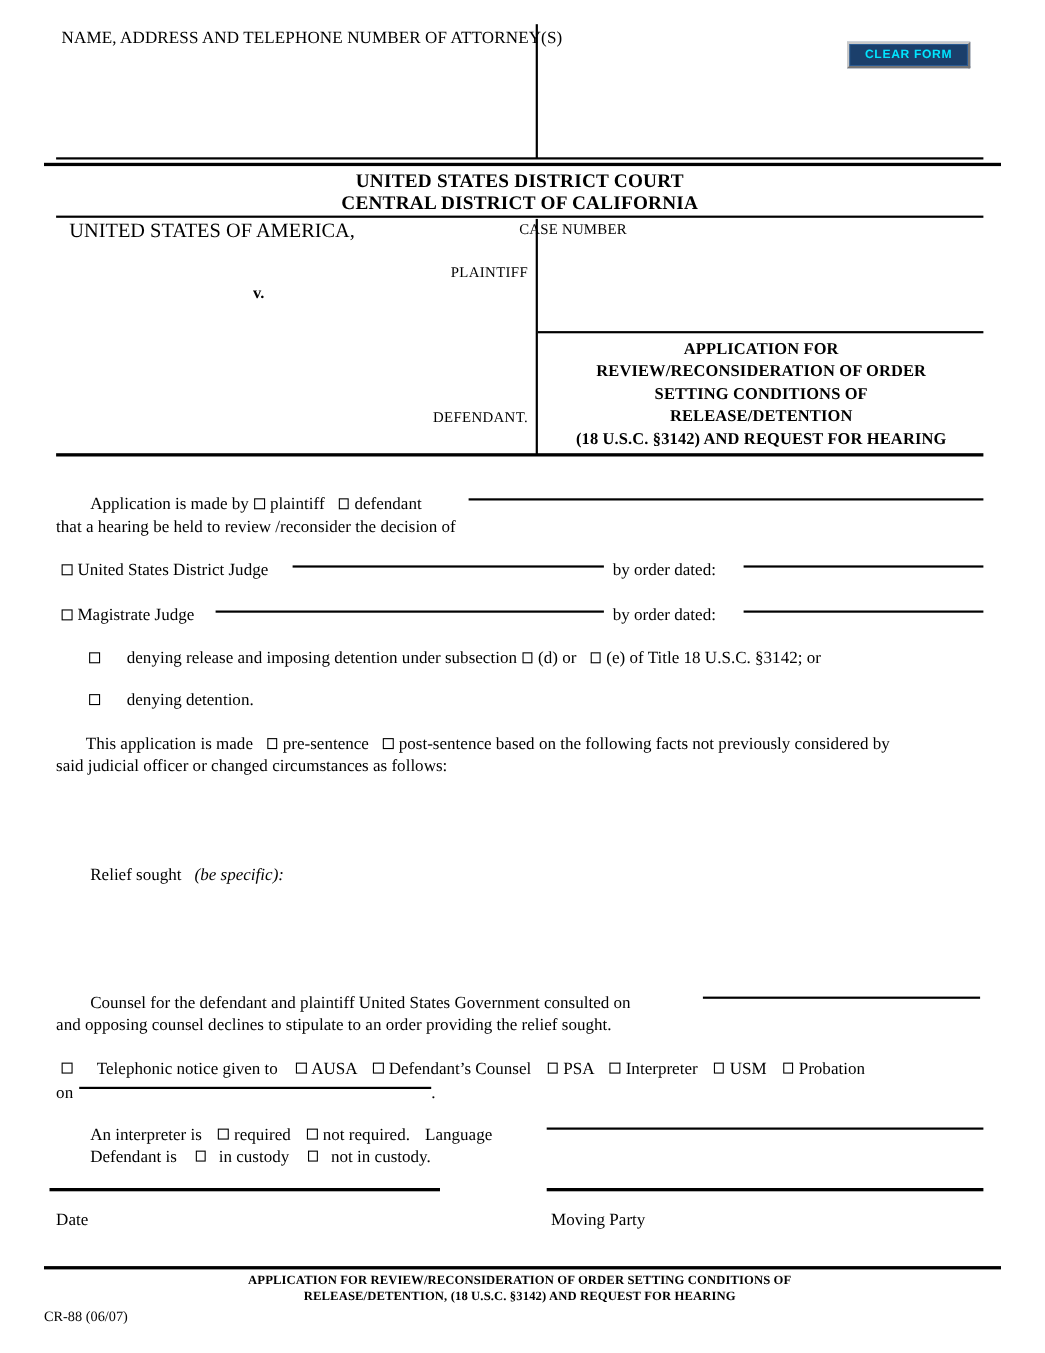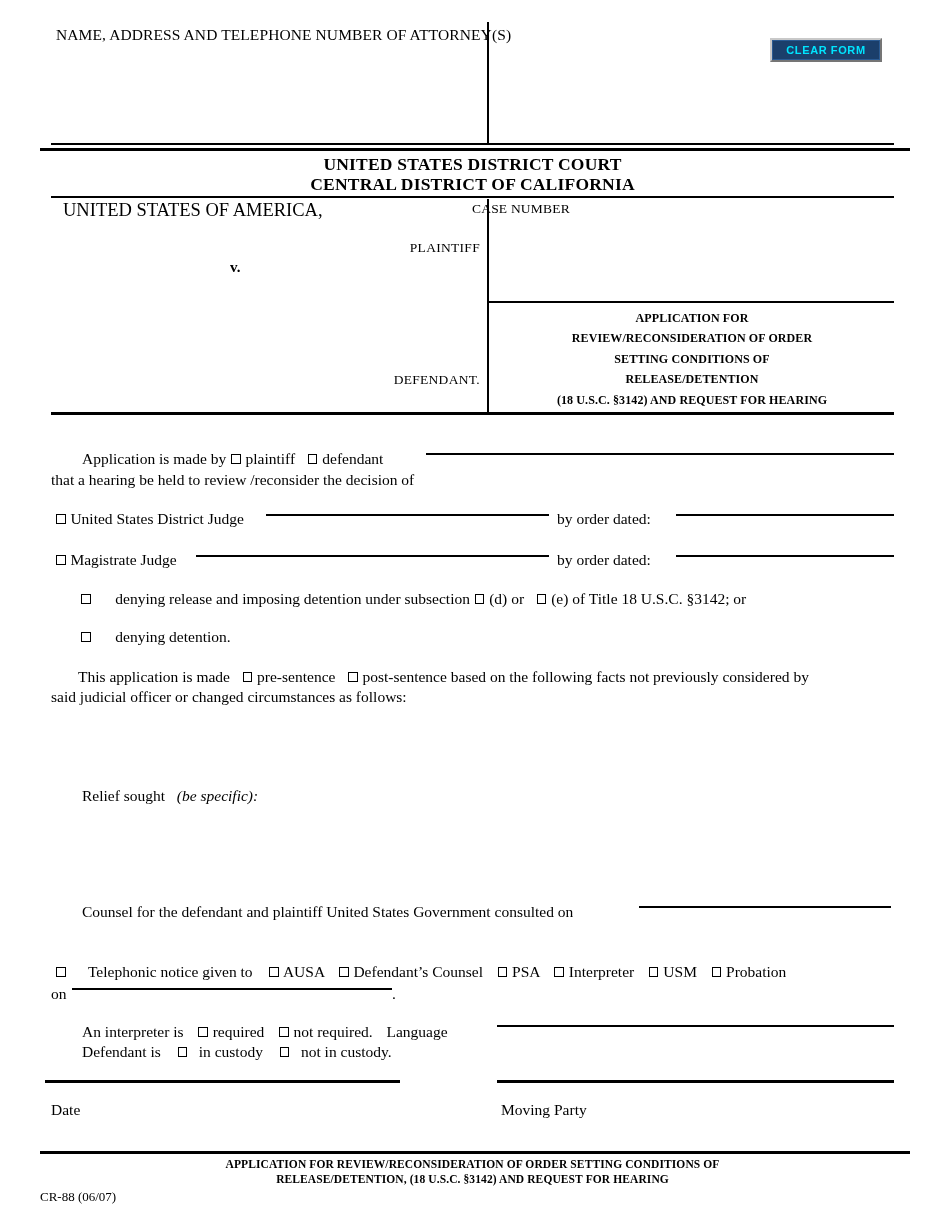--- a/index.html
+++ b/index.html
@@ -146,21 +146,21 @@
     font-size: 14px;
     min-height: 14px;
   }
   .app-title {
     position: absolute;
     left: 492px;
     top: 308px;
     width: 400px;
     text-align: center;
     font-weight: bold;
-    font-size: 12px;
+    font-size: 15px;
     line-height: 20.4px;
     letter-spacing: 0.1px;
   }
 
   
   .body-text {
     font-size: 15.5px;
     line-height: 20px;
   }
   .abs { position: absolute; margin-top: 12px; }
@@ -315,20 +315,21 @@
   <div class="abs body-text nowrap" style="left:82px; top:774px;">
     <span>Relief sought</span>
     <span style="display:inline-block;width:4px;"></span>
     <span style="font-style:italic;">(be specific):</span>
   </div>
   <div class="abs" style="left:51px; top:798px; width:843px; height:80px; font-size:15px;"></div>
 
   <div class="abs body-text nowrap" style="left:82px; top:890px;">Counsel for the defendant and plaintiff United States Government consulted on</div>
   <div class="fill-line" style="left:639px; top:906px; width:252px;"></div>
   <div class="abs" style="left:643px; top:890px; width:245px; font-size:15px;"></div>
+  <div class="abs body-text nowrap" style="left:51px; top:910px;">and opposing counsel declines to stipulate to an order providing the relief sought.</div>
 
   <div class="abs body-text nowrap" style="left:55px; top:950px;">
     <span class="cb"></span>
     <span style="display:inline-block;width:14px;"></span>
     <span>Telephonic notice given to</span>
     <span style="display:inline-block;width:8px;"></span>
     <span class="cb"></span>
     <span>AUSA</span>
     <span style="display:inline-block;width:6px;"></span>
     <span class="cb"></span>

